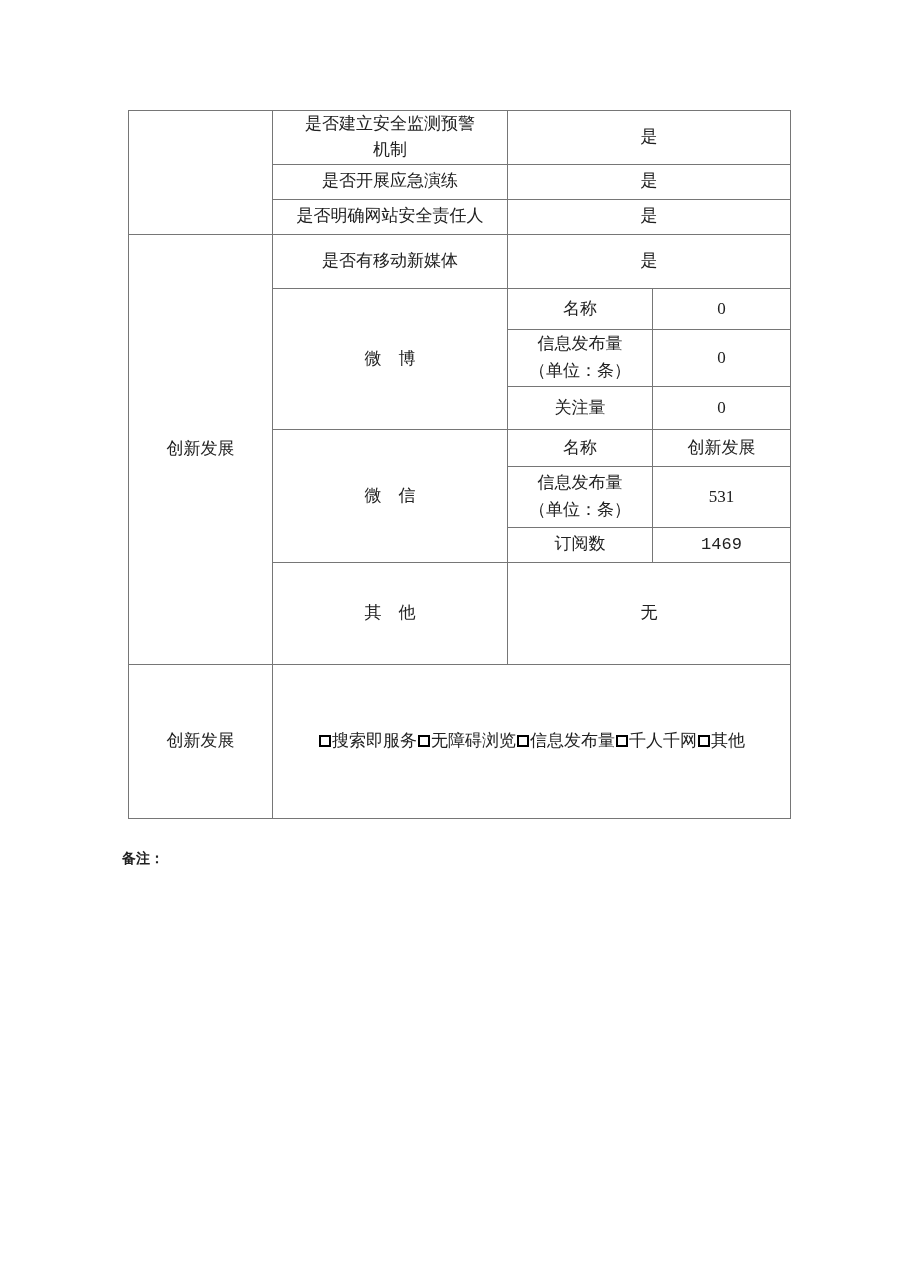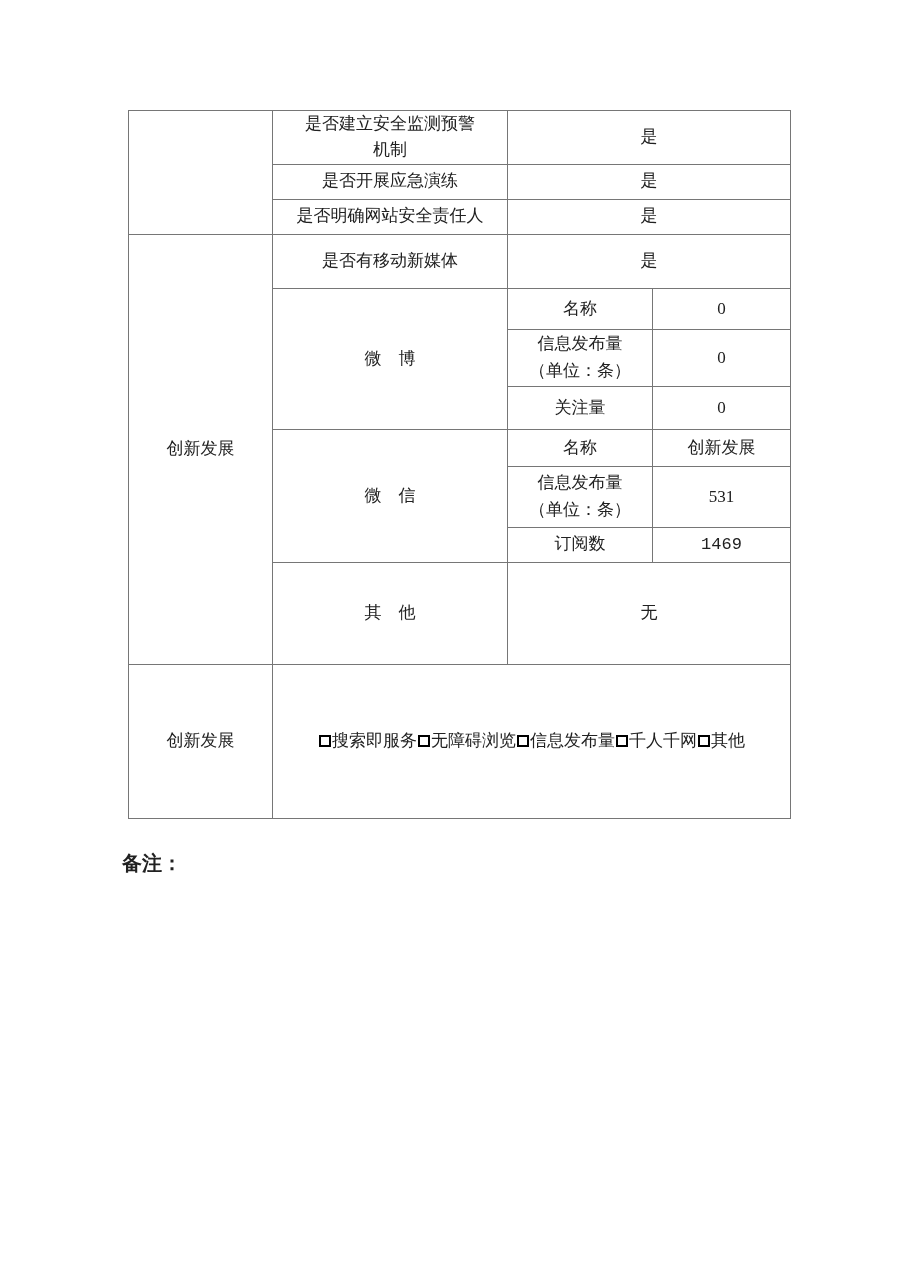--- a/index.html
+++ b/index.html
@@ -56,21 +56,21 @@
     height: 12px;
     border: 2.5px solid var(--checkbox-color);
     margin: 0 1px;
     vertical-align: -1px;
     background: #ffffff;
   }
   .notes {
     position: absolute;
     left: 122px;
     top: 850px;
-    font-size: 20px;
+    font-size: 14px;
     font-weight: bold;
     color: var(--text-color);
     text-align: right;
   }
   .pagenum {
     position: absolute;
     left: 0;
     top: 1182px;
     width: 100%;
     text-align: center;

